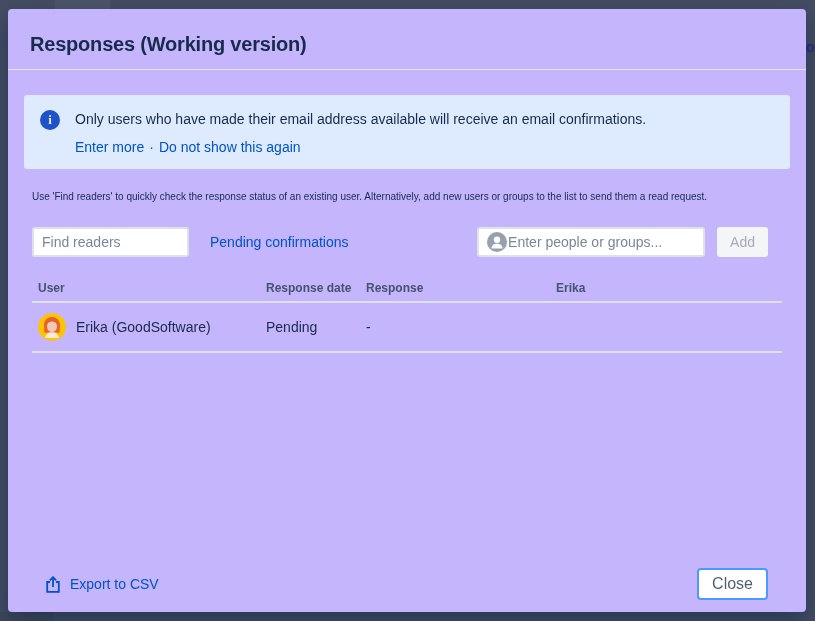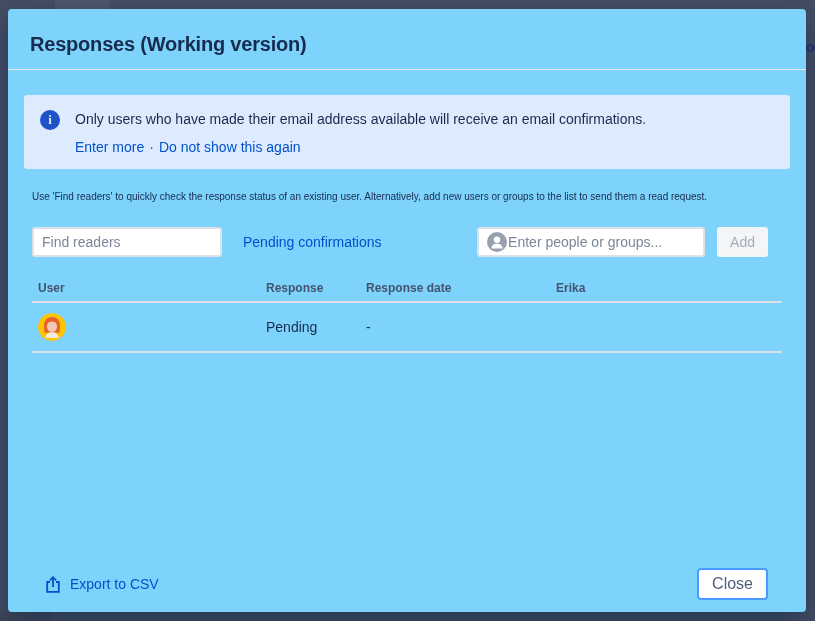--- a/index.html
+++ b/index.html
@@ -15,21 +15,21 @@
   .bg-tab { position: absolute; left: 55px; top: 0; width: 55px; height: 9px; background: #4C556A; }
   .bg-seam { position: absolute; left: 0; top: 612px; width: 53px; height: 9px; background: #3F4859; }
   .bg-fragment {
     position: absolute; right: 0px; top: 38px;
     color: #22307E; font-size: 15px; font-weight: bold;
   }
 
   
   .modal {
     position: absolute; left: 8px; top: 9px; width: 798px; height: 603px;
-    background: #7dd3fc; border-radius: 4px;
+    background: #c4b5fd; border-radius: 4px;
     box-shadow: 0 10px 24px rgba(9,30,66,0.45);
     display: flex; flex-direction: column;
   }
   .modal-header { padding: 24px 22px 13px; border-bottom: 1px solid #E4E6EA; }
   .modal-title { font-size: 20px; font-weight: bold; color: #172B4D; letter-spacing: -0.2px; }
 
   .modal-body { flex: 1; padding: 0 16px; display: flex; flex-direction: column; }
 
   
   .banner {
@@ -47,21 +47,21 @@
   .banner-links a, .link { color: #0052CC; text-decoration: none; cursor: pointer; }
   .banner-sep { color: #0052CC; padding: 0 5px; }
 
   .description {
     margin: 15px 8px 0 8px; font-size: 10px; line-height: 26px; color: #172B4D;
   }
 
   
   .controls { margin-top: 17px; display: flex; align-items: center; padding: 0 8px 0 8px; }
   .find-input {
-    width: 190px; height: 30px; border: 2px solid #DFE1E6; border-radius: 3px;
+    width: 157px; height: 30px; border: 2px solid #DFE1E6; border-radius: 3px;
     padding: 0 8px; font-size: 14px; font-family: "Liberation Sans", sans-serif;
     color: #172B4D; outline: none; background: #fff;
   }
   .find-input::placeholder { color: #7A869A; }
   .pending-link { margin-left: 21px; font-size: 14px; }
   .controls-spacer { flex: 1; }
   .people-picker {
     width: 228px; height: 30px; border: 2px solid #DFE1E6; border-radius: 3px;
     display: flex; align-items: center; padding: 0 8px; gap: 1px; background: #fff;
   }
@@ -140,35 +140,36 @@
           <path d="M4.3 16.6 C4.9 12.9 7 11.8 10 11.8 C13 11.8 15.1 12.9 15.7 16.6 Z" fill="#ffffff"></path>
         </svg>
         <input type="text" placeholder="Enter people or groups..." style="">
       </div>
       <button class="add-btn">Add</button>
     </div>
 
     <div class="readers-table">
       <div class="t-head">
         <div>User</div>
+        <div>Response date</div>
         <div>Response</div>
-        <div>Response date</div>
         <div>Erika</div>
       </div>
       <div class="t-row">
         <div class="user-cell">
           <svg class="avatar" viewBox="0 0 28 28">
             <circle cx="14" cy="14" r="14" fill="#FFC400"></circle>
             <circle cx="14" cy="12" r="8" fill="#E8622B"></circle>
             <rect x="6.2" y="11" width="4" height="9" rx="2" fill="#E8622B"></rect>
             <rect x="17.8" y="11" width="4" height="9" rx="2" fill="#E8622B"></rect>
             <path d="M7 25 C8 20.5 11 19.3 14 19.3 C17 19.3 20 20.5 21 25 Z" fill="#F5E9E2"></path>
             <ellipse cx="14" cy="13.5" rx="5" ry="5.6" fill="#F1C9B6"></ellipse>
             <path d="M8.8 11.5 C9.6 7.6 18.4 7.6 19.2 11.5 C19.2 8 17 5.4 14 5.4 C11 5.4 8.8 8 8.8 11.5 Z" fill="#E8622B"></path>
           </svg>
+          <span>Erika (GoodSoftware)</span>
         </div>
         <div>Pending</div>
         <div>-</div>
         <div></div>
       </div>
     </div>
 
     <div class="modal-footer">
       <a class="link export-link">
         <svg width="14" height="17" viewBox="0 0 14 17" fill="none" stroke="#0052CC" stroke-width="1.8">

